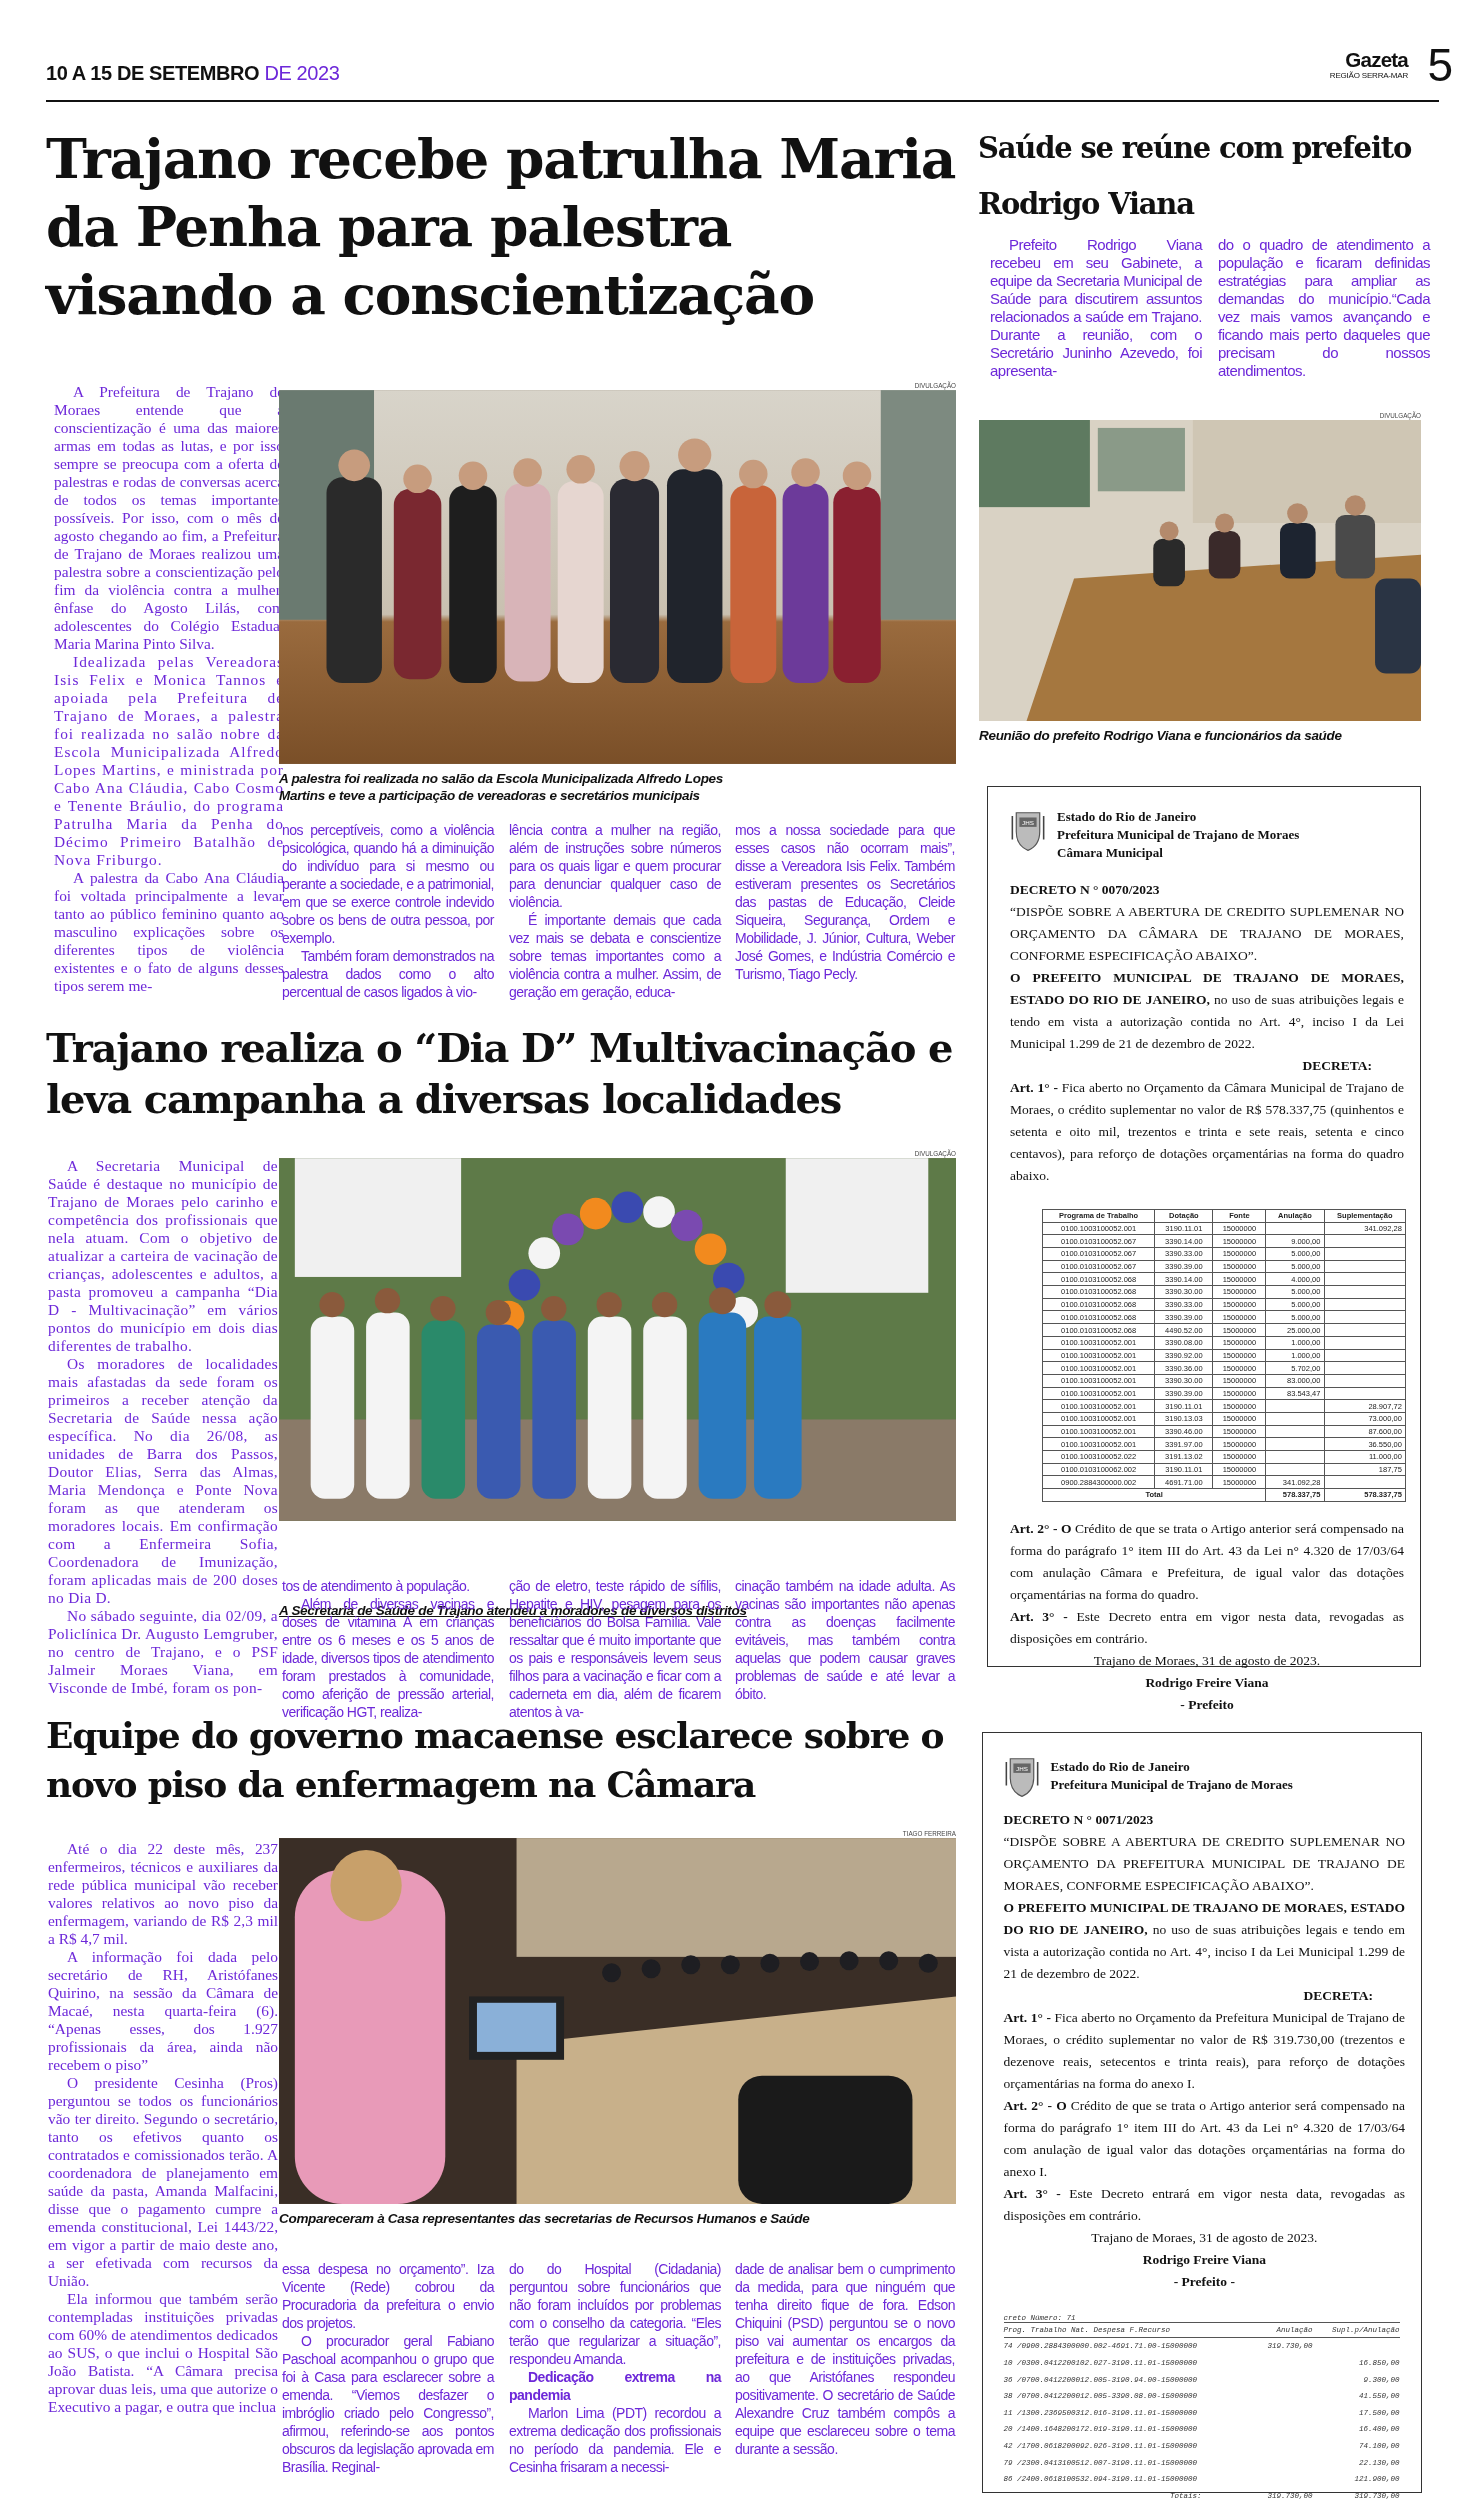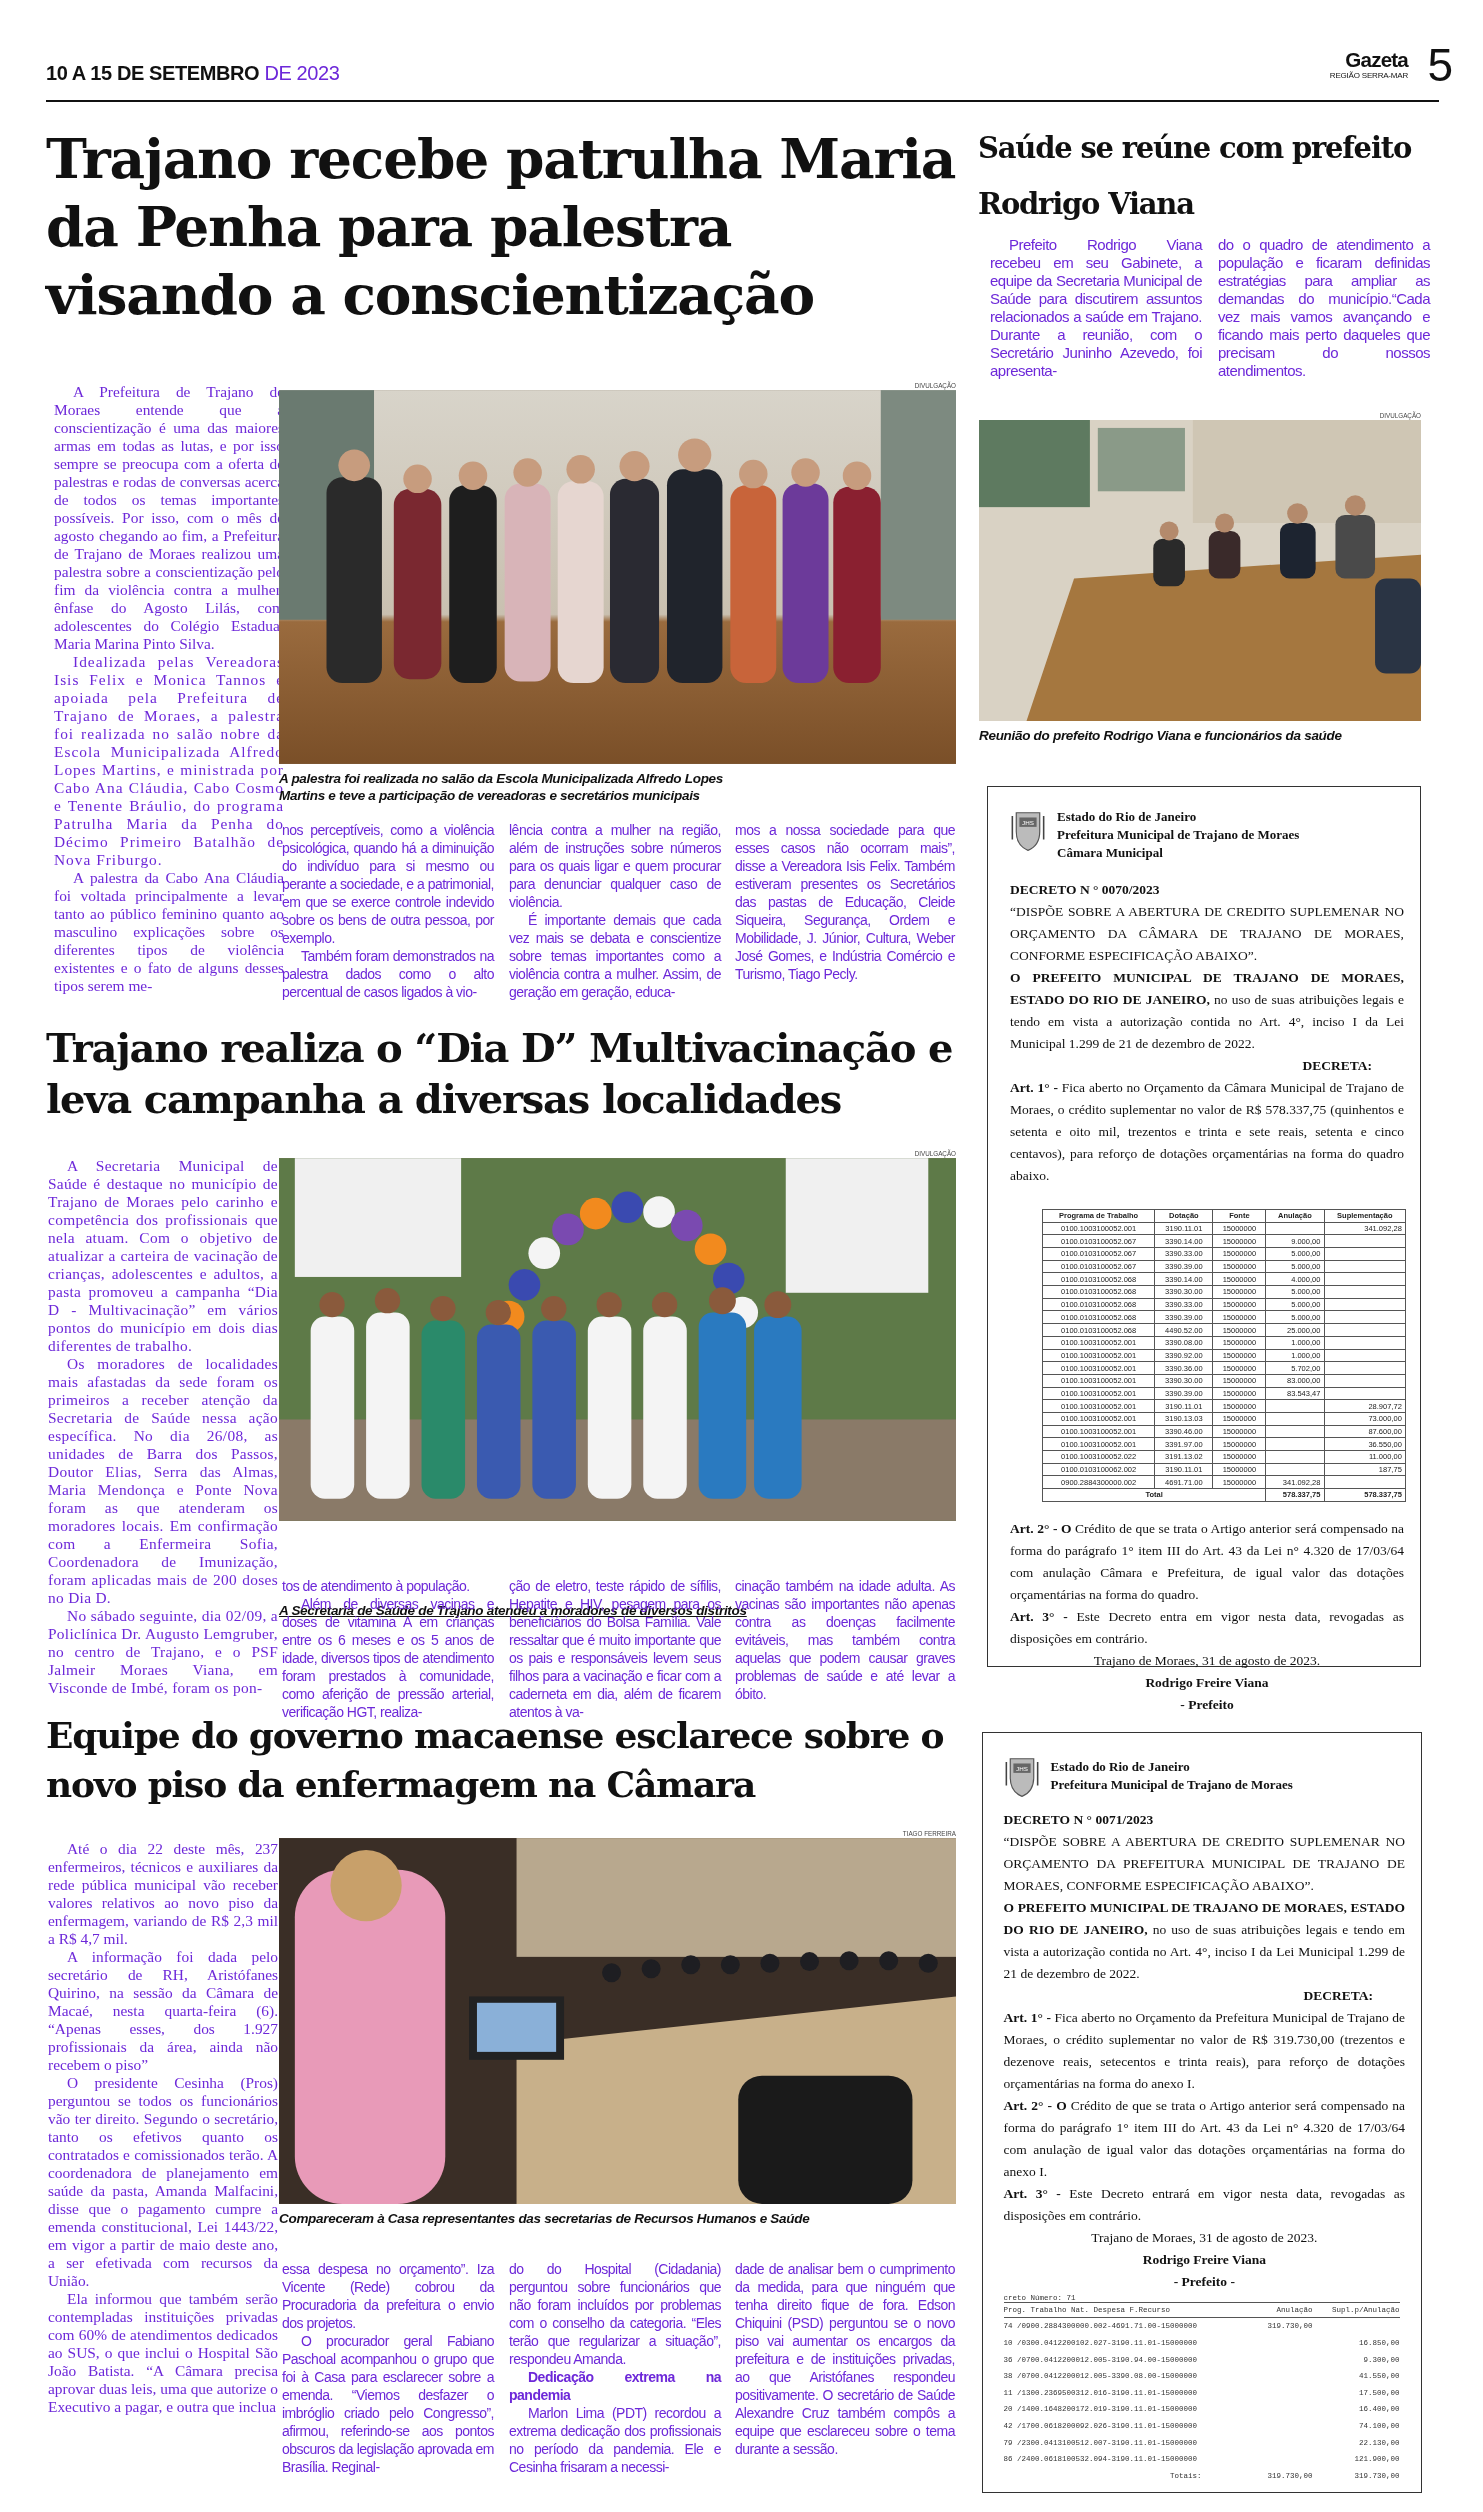--- a/index.html
+++ b/index.html
@@ -443,21 +443,21 @@
     <div>“DISPÕE SOBRE A ABERTURA DE CREDITO SUPLEMENAR NO ORÇAMENTO DA PREFEITURA MUNICIPAL DE TRAJANO DE MORAES, CONFORME ESPECIFICAÇÃO ABAIXO”.</div>
     <div><b>O PREFEITO MUNICIPAL DE TRAJANO DE MORAES, ESTADO DO RIO DE JANEIRO,</b><span> no uso de suas atribuições legais e tendo em vista a autorização contida no Art. 4°, inciso I da Lei Municipal 1.299 de 21 de dezembro de 2022.</span></div>
     <div class="right">DECRETA:</div>
     <div><b>Art. 1° -</b><span> Fica aberto no Orçamento da Prefeitura Municipal de Trajano de Moraes, o crédito suplementar no valor de R$ 319.730,00 (trezentos e dezenove reais, setecentos e trinta reais), para reforço de dotações orçamentárias na forma do anexo I.</span></div>
     <div><b>Art. 2° - O</b><span> Crédito de que se trata o Artigo anterior será compensado na forma do parágrafo 1° item III do Art. 43 da Lei n° 4.320 de 17/03/64 com anulação de igual valor das dotações orçamentárias na forma do anexo I.</span></div>
     <div><b>Art. 3° -</b><span> Este Decreto entrará em vigor nesta data, revogadas as disposições em contrário.</span></div>
     <div class="center">Trajano de Moraes, 31 de agosto de 2023.</div>
     <div class="center" style="font-weight:700">Rodrigo Freire Viana</div>
     <div class="center" style="font-weight:700">- Prefeito -</div>
   </div>
-  <div class="mono" style="margin-top:1px; width:396px;">
+  <div class="mono" style="margin-top:21px; width:396px;font-style:italic;">
     <div>creto  Número: 71</div>
     <div class="row" style="border-top:1.6px solid #555; border-bottom:1.6px solid #555;">
       <span class="k">Prog. Trabalho Nat. Despesa F.Recurso</span>
       <span class="a">Anulação</span>
       <span class="s">Supl.p/Anulação</span>
     </div>
     <div id="d2-body">
         <div class="row">
           <span class="k">74  /0900.2884300000.002-4691.71.00-15000000</span>
           <span class="a">319.730,00</span>

